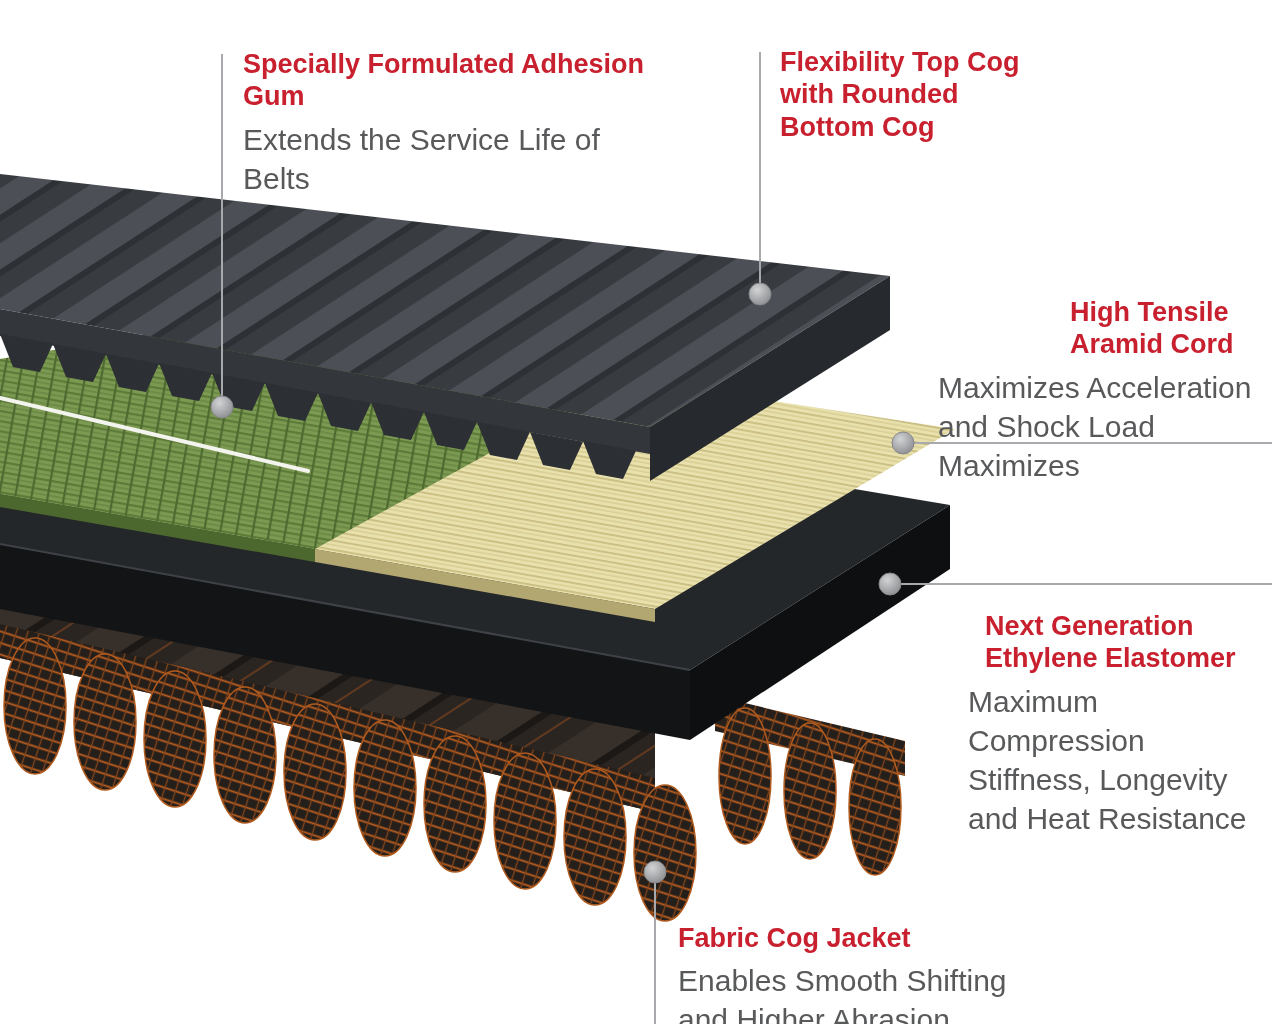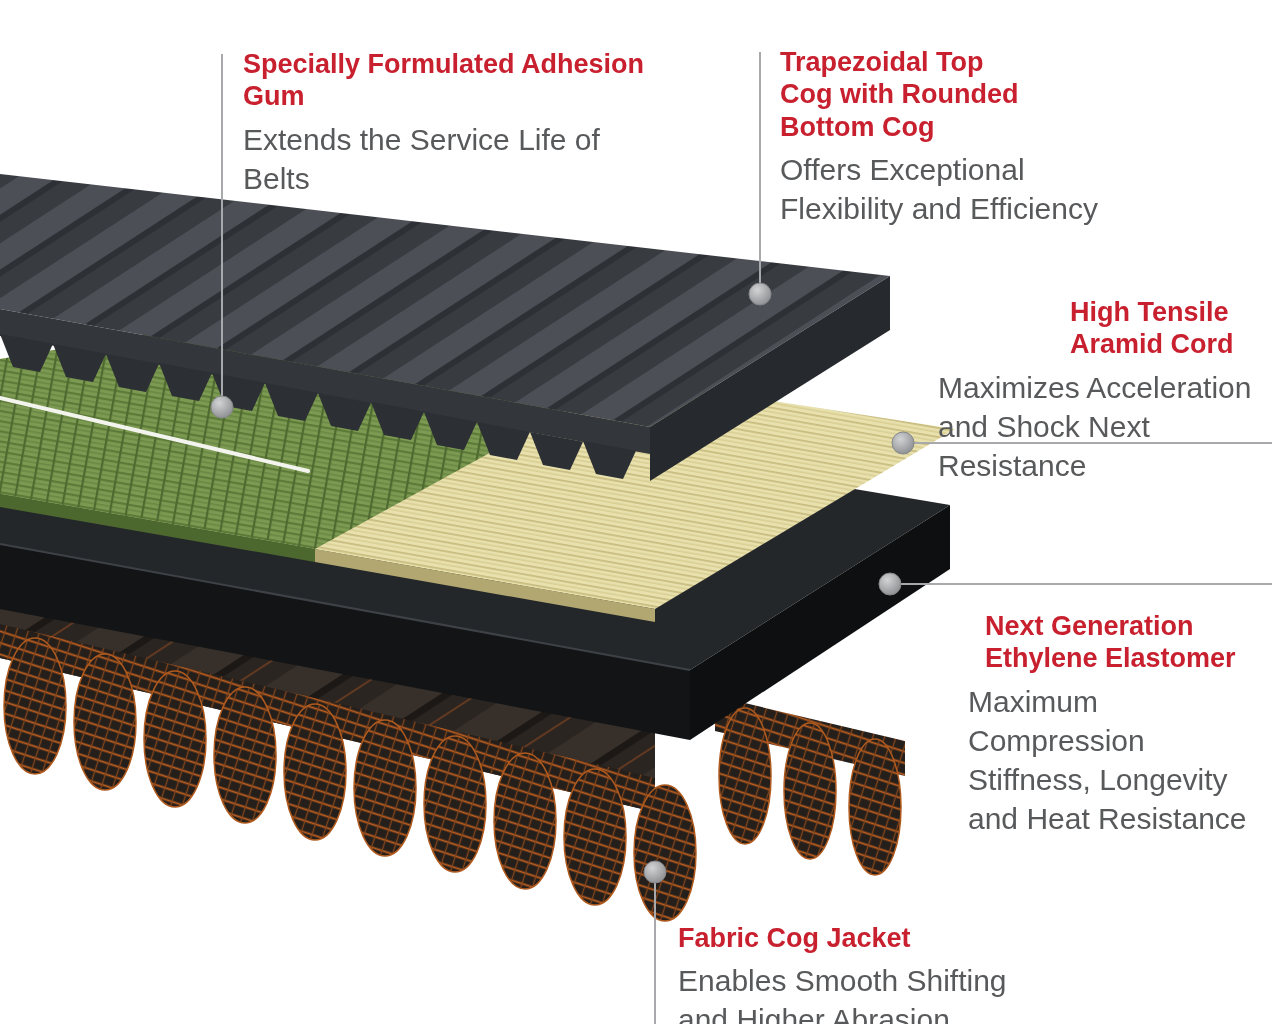--- a/index.html
+++ b/index.html
@@ -143,27 +143,26 @@
       <circle cx="655" cy="848" r="11"></circle>
     </g>
   </svg>
 
   <div class="callout" id="co-adhesion">
     <div class="c-title">Specially Formulated Adhesion Gum</div>
     <div class="c-body">Extends the Service Life of Belts</div>
   </div>
 
   <div class="callout" id="co-topcog">
-    <div class="c-title">Trapezoidal Top Cog with Rounded Bottom Cog</div>
-    <div class="c-body">Offers Exceptional Flexibility and Efficiency</div>
+    <div class="c-title">Flexibility Top Cog with Rounded Bottom Cog</div>
   </div>
 
   <div class="callout right" id="co-aramid">
     <div class="c-title">High Tensile Aramid Cord</div>
-    <div class="c-body">Maximizes Acceleration and Shock Next Resistance</div>
+    <div class="c-body">Maximizes Acceleration and Shock Load Maximizes</div>
   </div>
 
   <div class="callout" id="co-fabric">
     <div class="c-title">Fabric Cog Jacket</div>
     <div class="c-body">Enables Smooth Shifting and Higher Abrasion Resistance</div>
   </div>
 
   <div class="callout right" id="co-elastomer">
     <div class="c-title">Next Generation Ethylene Elastomer</div>
     <div class="c-body">Maximum Compression Stiffness, Longevity and Heat Resistance</div>

